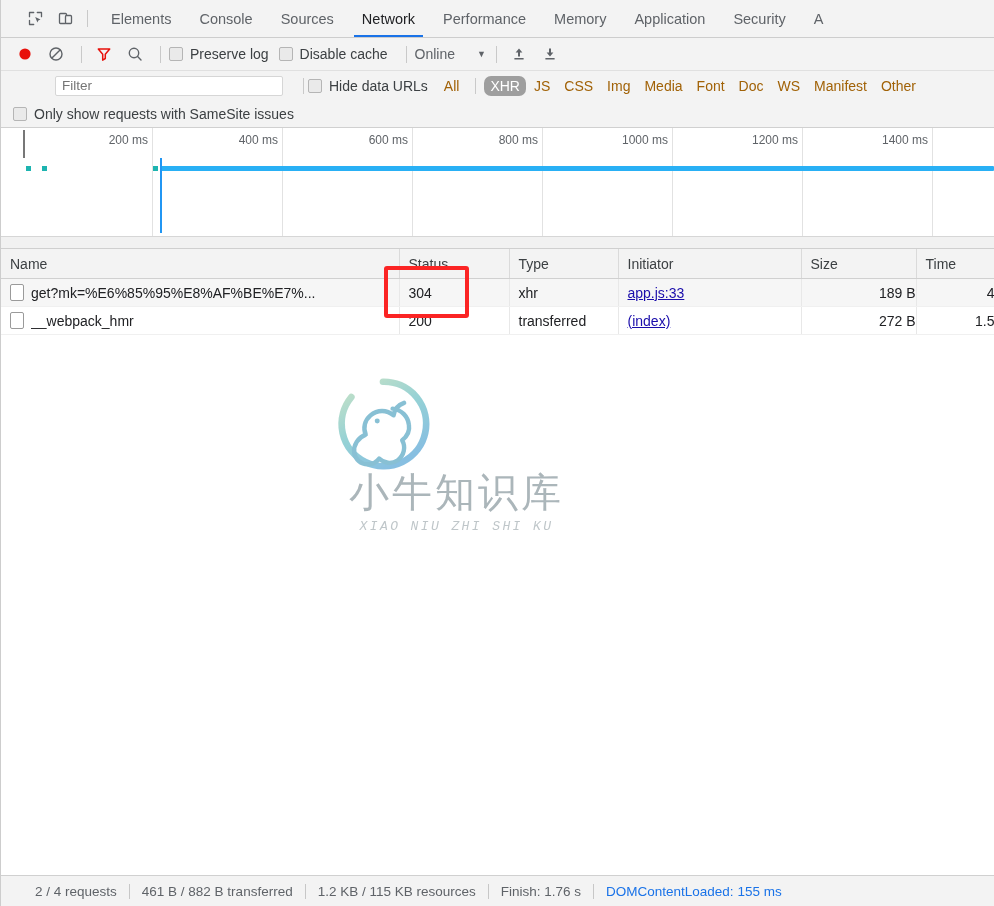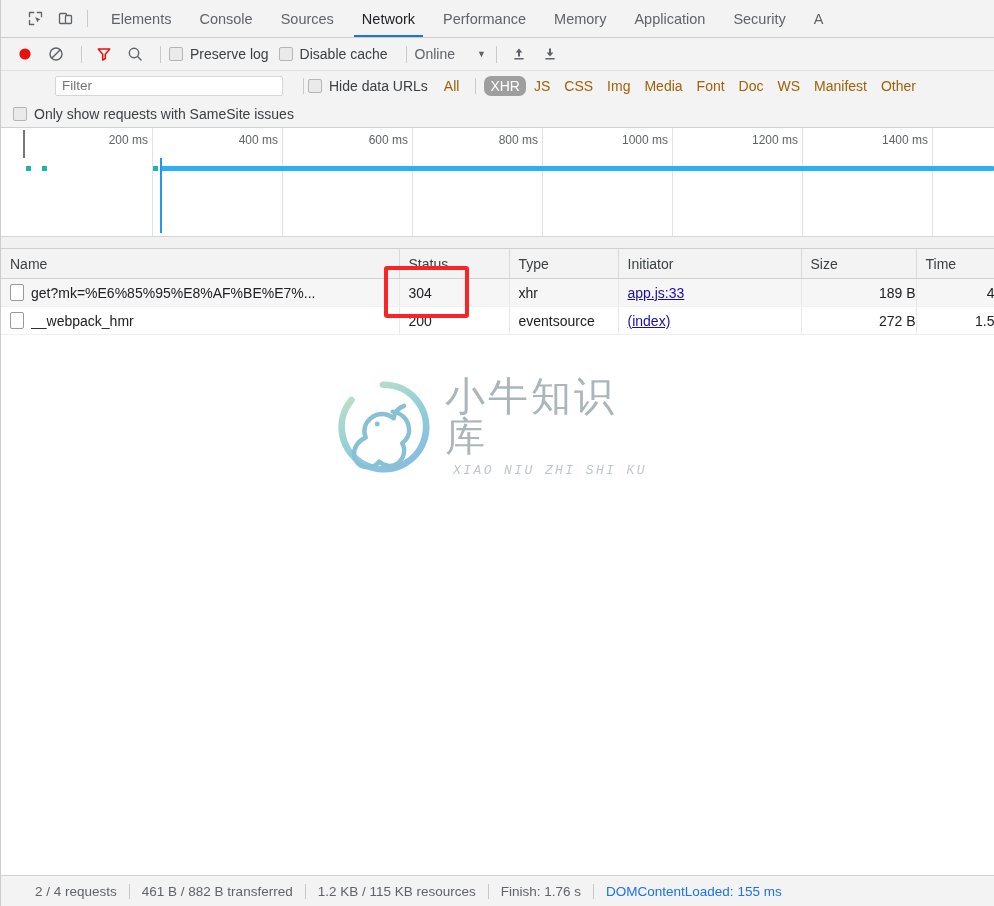--- a/index.html
+++ b/index.html
@@ -299,23 +299,24 @@
     box-sizing: border-box;
     pointer-events: none;
   }
 
   
   .watermark {
     position: absolute;
     left: 334px; top: 402px;
     width: 320px; height: 102px;
     display: flex;
-    align-items: center;
+    align-items: flex-start;
     opacity: .72;
     pointer-events: none;
+    flex-direction: column;
   }
   .wm-logo { width: 96px; height: 96px; flex: 0 0 auto; }
   .wm-text { margin-left: 14px; }
   .wm-cn {
     font-size: 40px;
     letter-spacing: 3px;
     color: #8c9aa0;
     font-family: "DejaVu Sans", sans-serif;
     line-height: 1;
   }
@@ -537,21 +538,21 @@
           <td class="num">4</td>
         </tr>
         <tr>
           <td>
             <div class="name-cell">
               <span class="file-icon"></span>
               <span class="name-text">__webpack_hmr</span>
             </div>
           </td>
           <td>200</td>
-          <td>eventsource</td>
+          <td>transferred</td>
           <td>
             <span class="initiator-link">(index)</span>
           </td>
           <td class="num">272 B</td>
           <td class="num">1.5</td>
         </tr>
       </tbody>
     </table>
 
     <div class="annot-box" style="left:383px; top:17px; width:85px; height:52px;"></div>

